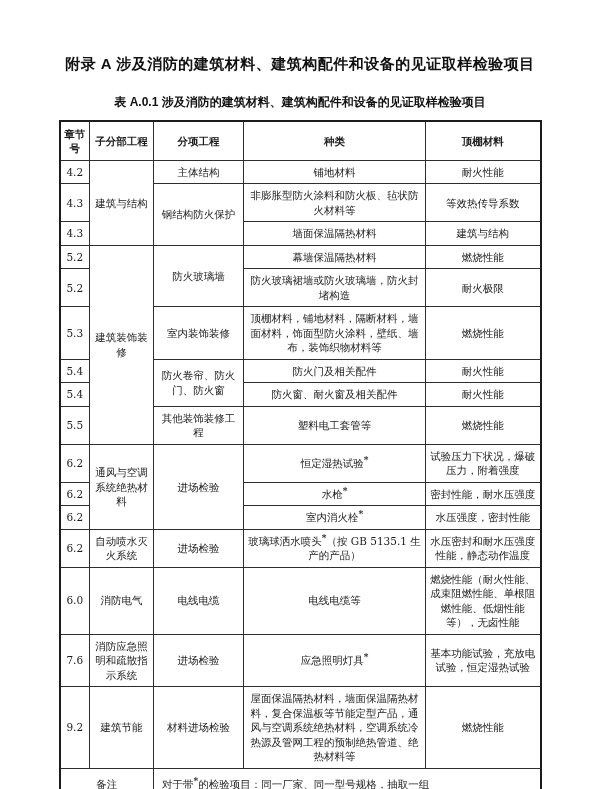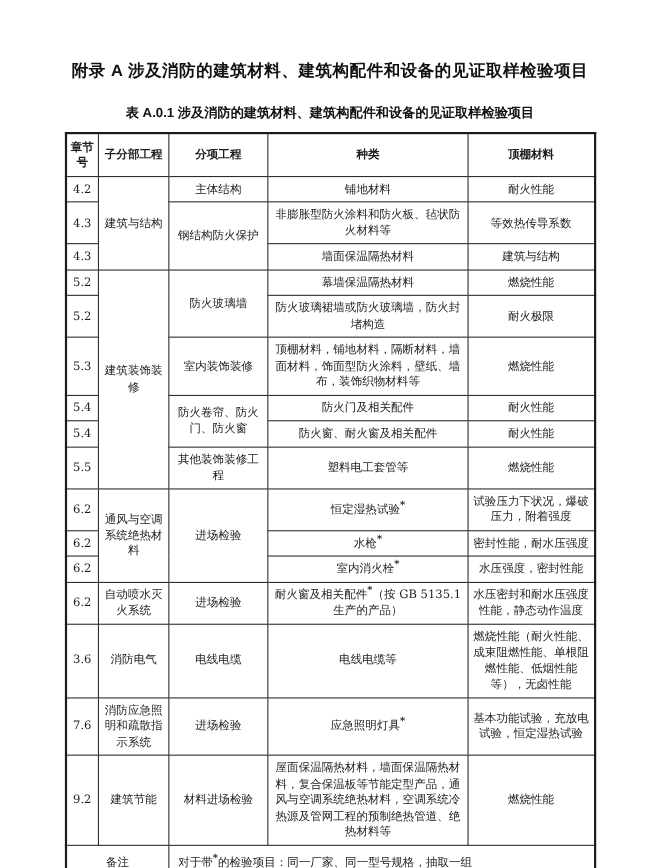--- a/index.html
+++ b/index.html
@@ -157,25 +157,25 @@
       </tr>
       <tr>
         <td>6.2</td>
         <td><span>室内消火栓</span><sup class="star">*</sup></td>
         <td>水压强度，密封性能</td>
       </tr>
       <tr>
         <td>6.2</td>
         <td>自动喷水灭火系统</td>
         <td>进场检验</td>
-        <td><span>耐火窗及相关配件</span><sup class="star">*</sup><span>（按 GB 5135.1 生产的产品）</span></td>
+        <td><span>玻璃球洒水喷头</span><sup class="star">*</sup><span>（按 GB 5135.1 生产的产品）</span></td>
         <td>水压密封和耐水压强度性能，静态动作温度</td>
       </tr>
       <tr>
-        <td>3.6</td>
+        <td>6.0</td>
         <td>消防电气</td>
         <td>电线电缆</td>
         <td>电线电缆等</td>
         <td>燃烧性能（耐火性能、成束阻燃性能、单根阻燃性能、低烟性能等），无卤性能</td>
       </tr>
       <tr>
         <td>7.6</td>
         <td>消防应急照明和疏散指示系统</td>
         <td>进场检验</td>
         <td><span>应急照明灯具</span><sup class="star">*</sup></td>

